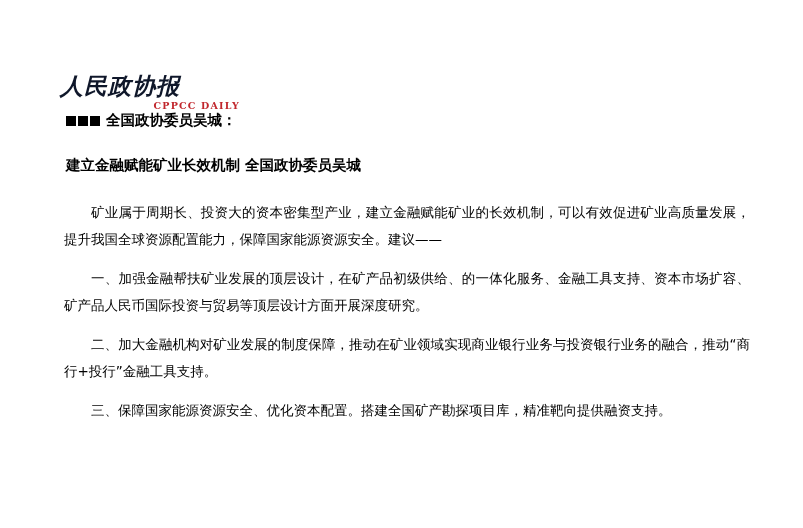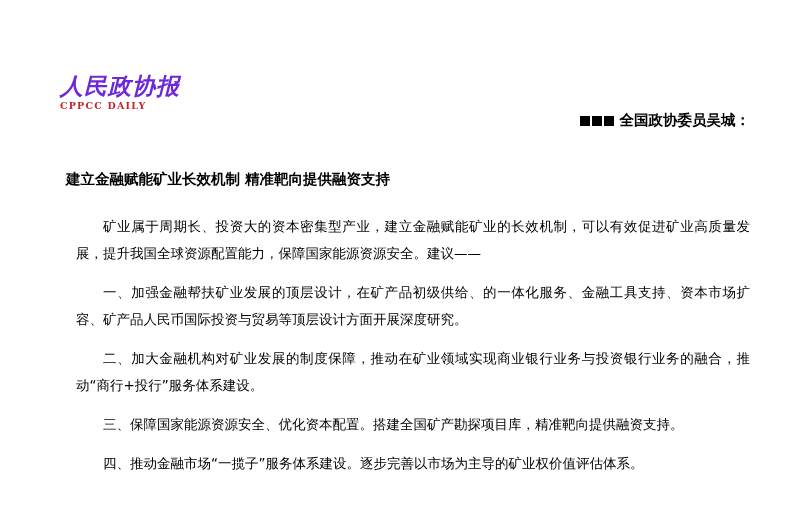--- a/index.html
+++ b/index.html
@@ -27,53 +27,53 @@
     position: absolute;
     left: 60px;
     top: 74px;
     width: 180px;
   }
   .masthead-cn {
     font-family: "DejaVu Serif", "Liberation Serif", serif;
     font-size: 23px;
     font-weight: bold;
     font-style: italic;
-    color: #6d28d9;
+    color: #0f172a;
     letter-spacing: 1px;
     line-height: 1.05;
     white-space: nowrap;
   }
   .masthead-en {
     font-family: "DejaVu Serif", "Liberation Serif", serif;
     font-size: 9.5px;
     font-weight: bold;
     color: #c1272d;
     letter-spacing: 1.2px;
     margin-top: 2px;
     white-space: nowrap;
+    text-align: right;
   }
 
   
   .article {
     position: absolute;
     left: 60px;
     top: 110px;
     width: 690px;
   }
 
   .byline {
     font-size: 14.5px;
     font-weight: bold;
     line-height: 1.5;
-    margin: 0 0 36px 0;
+    margin: 0 0 22px 0;
     padding-left: 6px;
     display: flex;
     align-items: center;
     white-space: nowrap;
-    justify-content: flex-end;
   }
   .squares {
     display: inline-flex;
     gap: 2px;
     margin-right: 6px;
     align-items: center;
   }
   .squares i {
     display: inline-block;
     width: 10px;
@@ -85,21 +85,21 @@
     font-size: 14.5px;
     font-weight: bold;
     line-height: 1.6;
     margin: 0 0 22px 0;
     padding-left: 6px;
   }
 
   p.para {
     font-size: 13.5px;
     line-height: 2.0;
-    margin: 0 0 12px 16px;
+    margin: 0 0 12px 4px;
     text-align: justify;
     text-justify: inter-ideograph;
     text-indent: 2em;
   }
 </style>
 </head>
 <body>
 
 <div class="page">
 
@@ -112,23 +112,22 @@
 
     <div class="byline">
       <span class="squares">
           <i></i>
           <i></i>
           <i></i>
         </span>
       <span>全国政协委员吴城：</span>
     </div>
 
-    <div class="headline">建立金融赋能矿业长效机制 精准靶向提供融资支持</div>
+    <div class="headline">建立金融赋能矿业长效机制 全国政协委员吴城</div>
 
     <p class="para">矿业属于周期长、投资大的资本密集型产业，建立金融赋能矿业的长效机制，可以有效促进矿业高质量发展，提升我国全球资源配置能力，保障国家能源资源安全。建议——</p>
     <p class="para">一、加强金融帮扶矿业发展的顶层设计，在矿产品初级供给、的一体化服务、金融工具支持、资本市场扩容、矿产品人民币国际投资与贸易等顶层设计方面开展深度研究。</p>
-    <p class="para">二、加大金融机构对矿业发展的制度保障，推动在矿业领域实现商业银行业务与投资银行业务的融合，推动“商行+投行”服务体系建设。</p>
+    <p class="para">二、加大金融机构对矿业发展的制度保障，推动在矿业领域实现商业银行业务与投资银行业务的融合，推动“商行+投行”金融工具支持。</p>
     <p class="para">三、保障国家能源资源安全、优化资本配置。搭建全国矿产勘探项目库，精准靶向提供融资支持。</p>
-    <p class="para">四、推动金融市场“一揽子”服务体系建设。逐步完善以市场为主导的矿业权价值评估体系。</p>
 
   </div>
 
 </div>
 
 </body></html>

